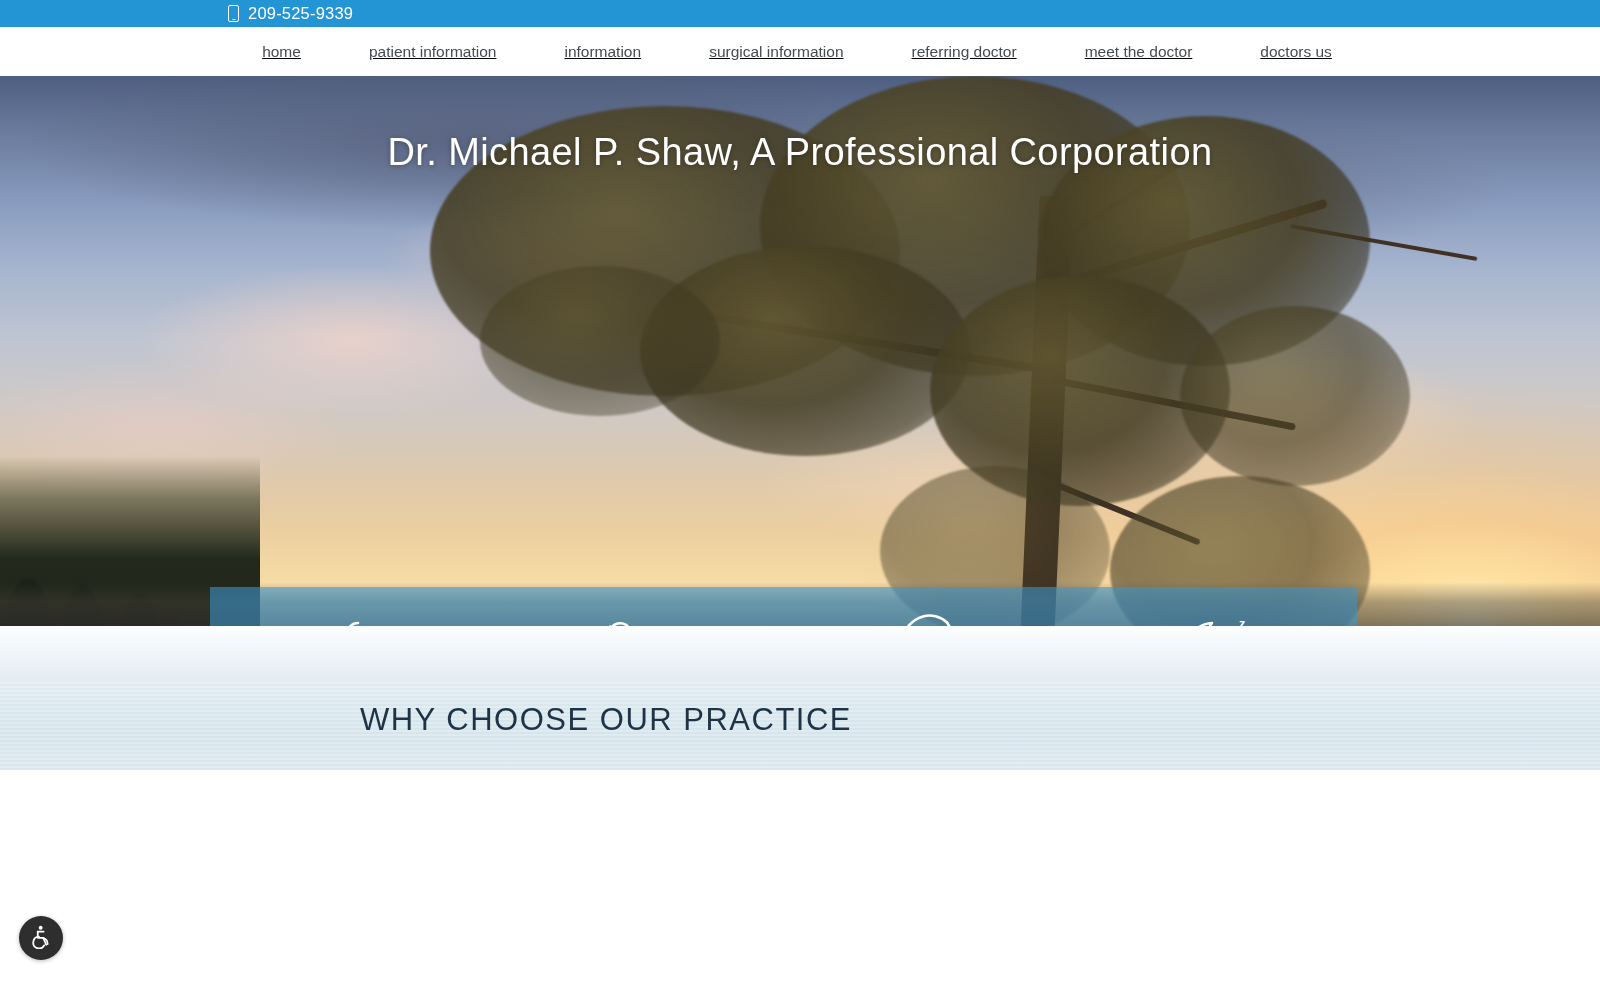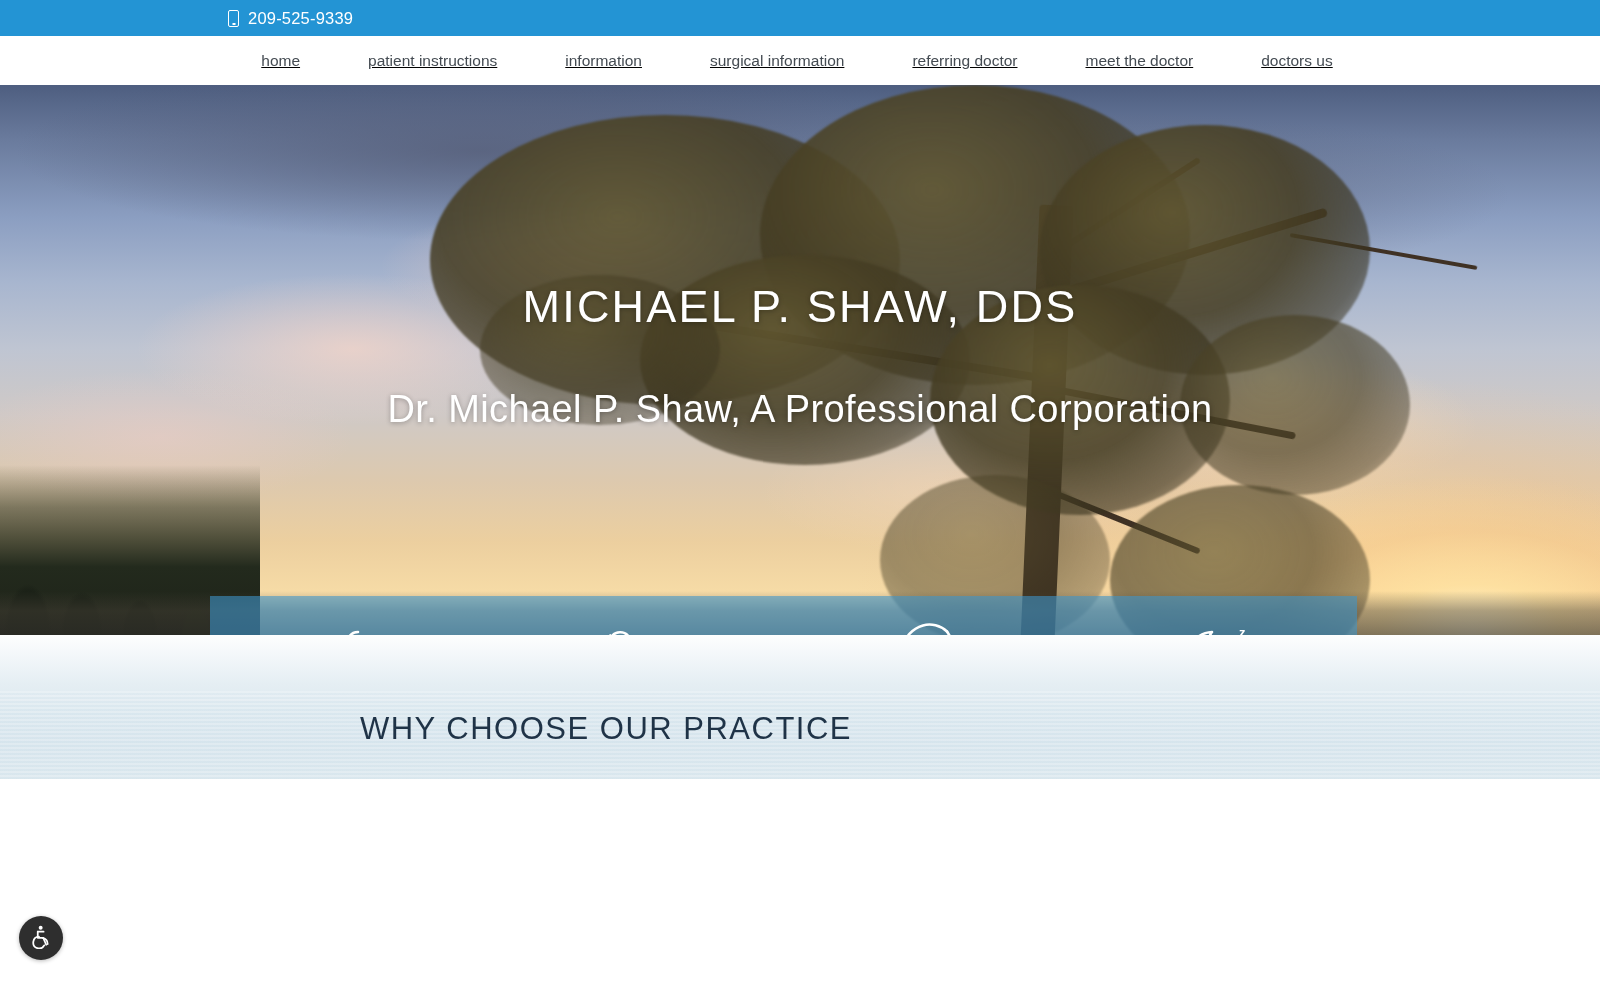--- a/index.html
+++ b/index.html
@@ -5,21 +5,21 @@
   * { margin:0; padding:0; box-sizing:border-box; }
   html,body { width:1600px; height:1000px; overflow:hidden; }
   body {
     font-family: "Liberation Sans", sans-serif;
     background:#ffffff;
     -webkit-font-smoothing: antialiased;
   }
 
   
   .topbar{
-    height:36px;
+    height:27px;
     background:#2394d4;
     display:flex;
     align-items:center;
     position:relative;
   }
   .topbar-inner{
     width:100%;
     padding-left:228px;
     display:flex;
     align-items:center;
@@ -271,21 +271,21 @@
 <div class="topbar">
   <div class="topbar-inner">
     <span class="phone-icon"></span>
     <a class="phone-num">209-525-9339</a>
   </div>
 </div>
 
 <nav class="navbar">
   <ul class="nav-list">
     <li class="nav-item">home</li>
-    <li class="nav-item">patient instructions</li>
+    <li class="nav-item">patient information</li>
     <li class="nav-item">information</li>
     <li class="nav-item">surgical information</li>
     <li class="nav-item">referring doctor</li>
     <li class="nav-item">meet the doctor</li>
     <li class="nav-item">doctors us</li>
   </ul>
 </nav>
 
 <section class="hero">
   <div class="sky"></div>
@@ -306,21 +306,20 @@
     <div class="canopy" style="left:1180px;top:230px;width:230px;height:180px;opacity:.75;"></div>
     <div class="canopy" style="left:480px;top:190px;width:240px;height:150px;opacity:.65;"></div>
     <div class="canopy" style="left:1110px;top:400px;width:260px;height:190px;opacity:.7;"></div>
     <div class="canopy" style="left:880px;top:390px;width:230px;height:170px;opacity:.55;"></div>
   </div>
 
   <div class="fgtrees"></div>
   <div class="horizon"></div>
 
   <div class="hero-text">
-    <h1 class="hero-title">MICHAEL P. SHAW, DDS</h1>
     <h2 class="hero-sub">Dr. Michael P. Shaw, A Professional Corporation</h2>
   </div>
 
   <div class="cards">
 
     <div class="card">
       <div class="card-icon-wrap">
         <span class="ico">
           <svg width="78" height="78" viewBox="0 0 78 78" fill="none" stroke="#fff" stroke-width="2.6" stroke-linecap="round" stroke-linejoin="round">
             <path d="M44 12c-4.5 0-8 2.6-9.6 6.4-1 2.4-.5 4.2.9 5.3 1.6 1.2 3.3.4 4.3-.8 1-1.2 2.5-1.4 3.4-.3"></path>

